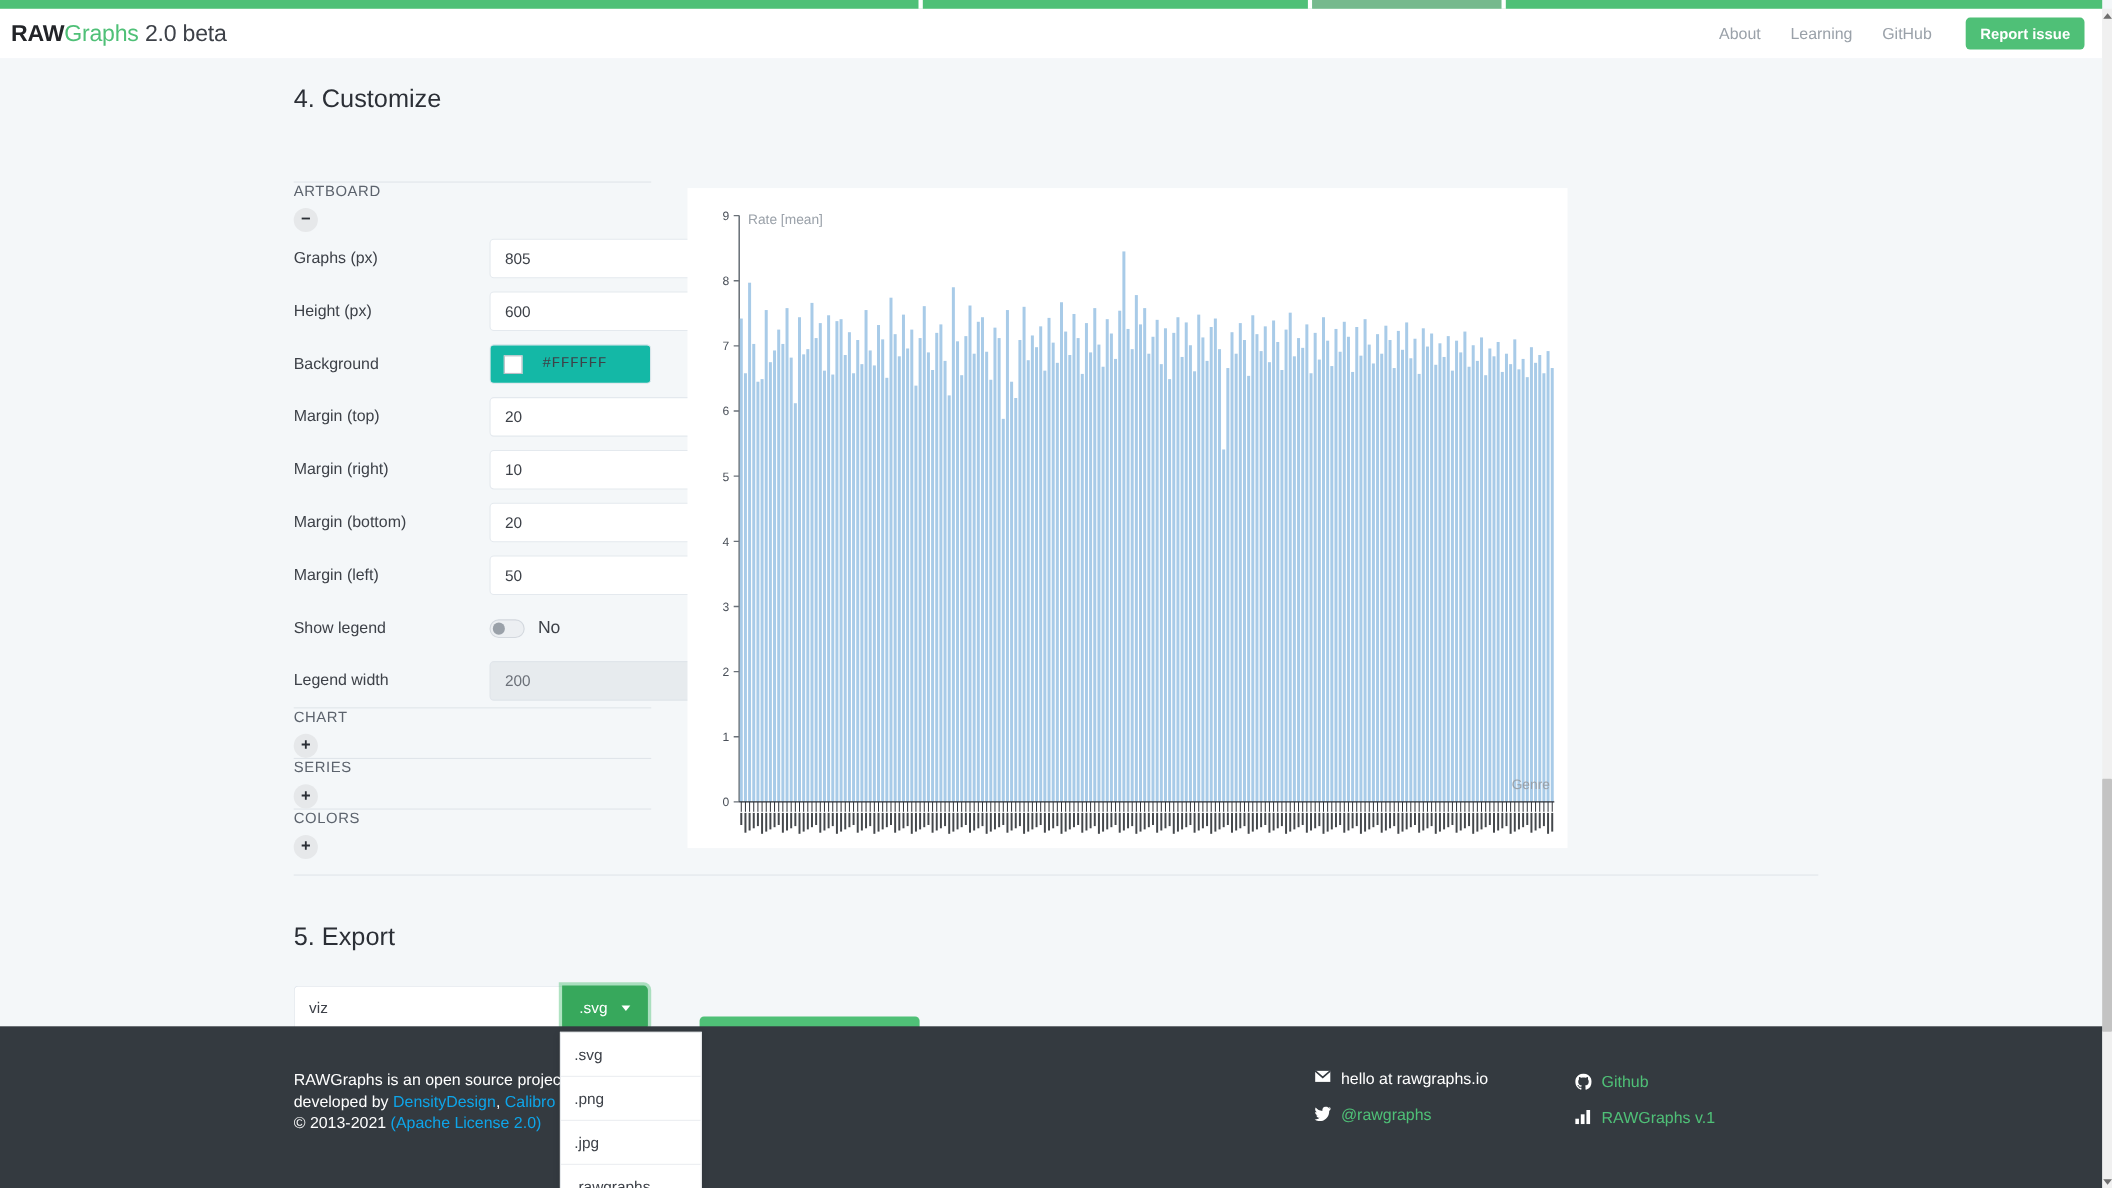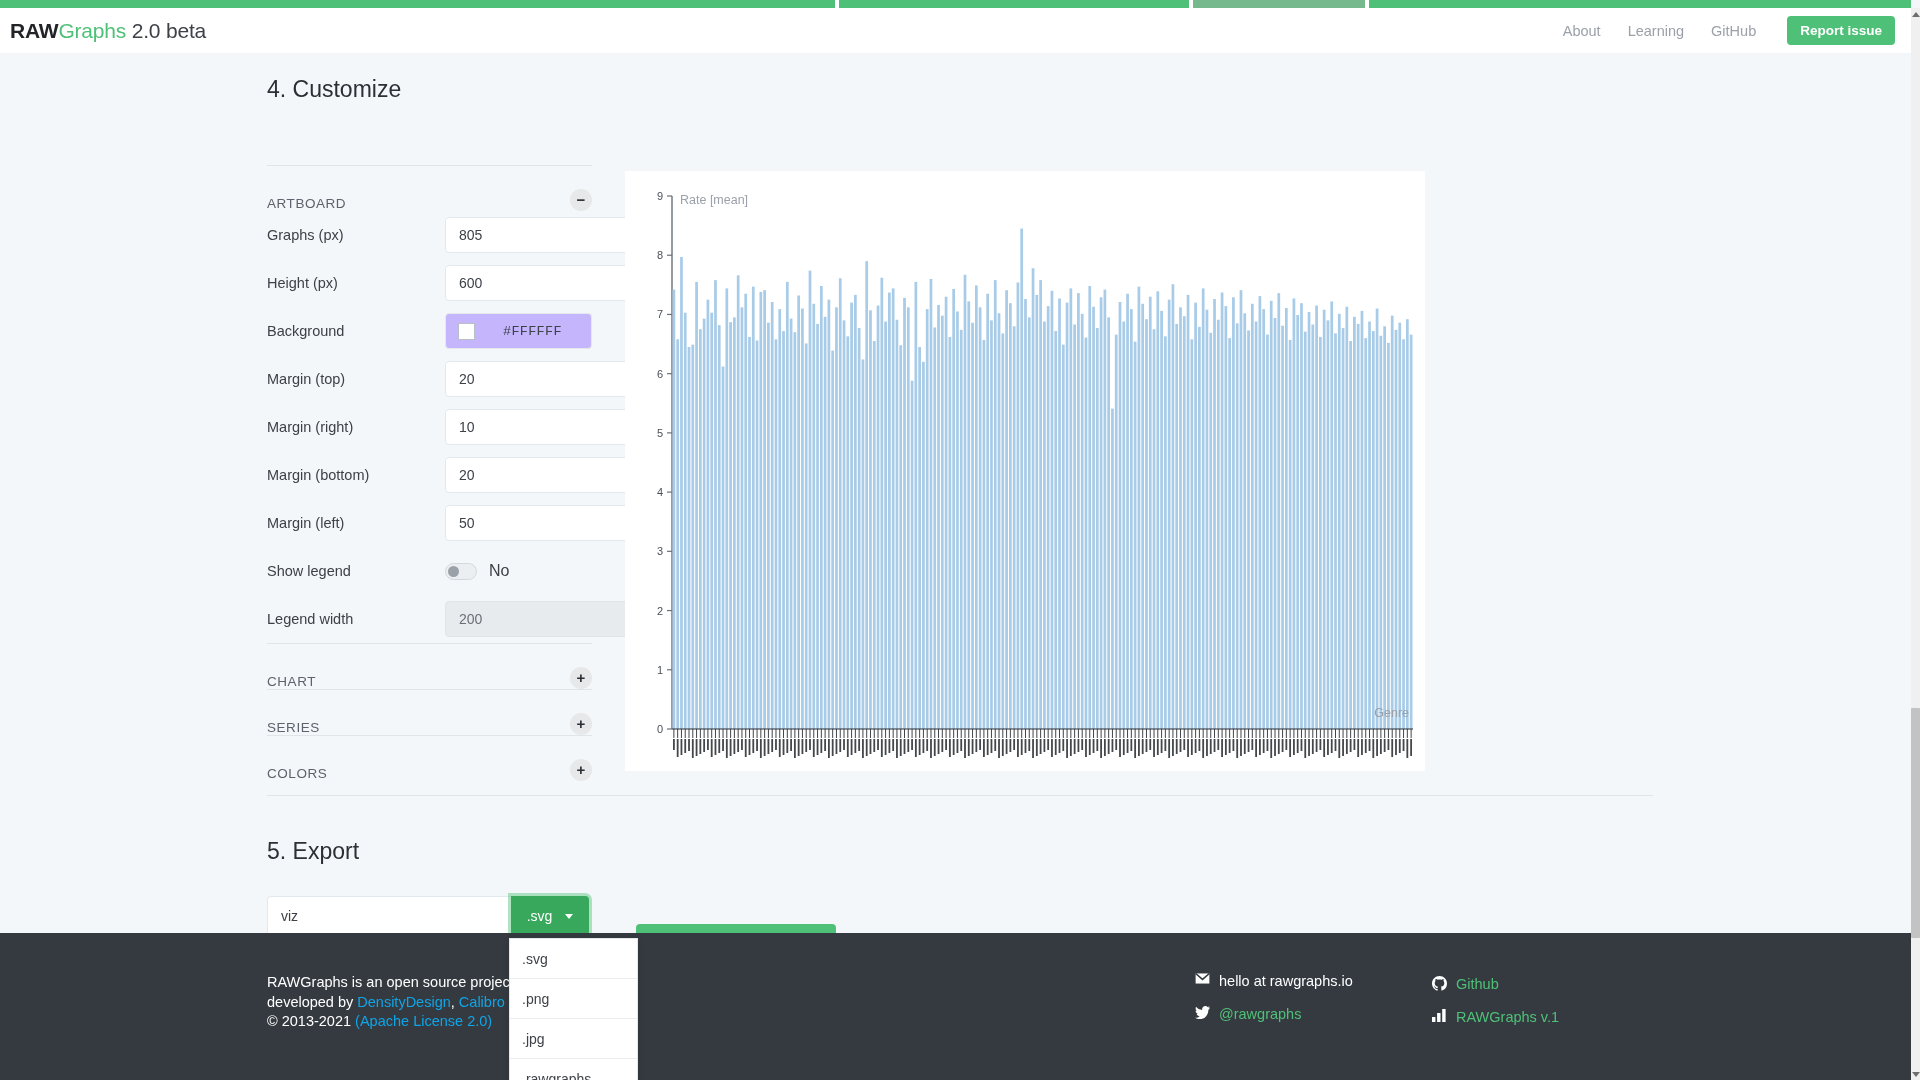--- a/index.html
+++ b/index.html
@@ -86,22 +86,22 @@
 
   .divider {
     position: absolute; left: 267px; width: 1386px;
     height: 1px; background: #e0e5ea;
   }
 
   
   .controls { position: absolute; left: 267px; top: 112px; width: 325px; }
 
   .accordion-head {
-    display: flex; align-items: flex-end; justify-content: space-between;
-    height: 46px; border-top: 1px solid #e0e5ea;
+    display: flex; align-items: flex-start; justify-content: space-between;
+    height: 46px; border-top: 1px solid #e0e5ea; flex-direction: column;
   }
   .accordion-head .acc-label {
     font-size: 13.5px; color: #5c636d; letter-spacing: 0.55px;
   }
   .acc-btn {
     width: 22px; height: 22px; border-radius: 50%;
     background: #e6e8ea; border: none; cursor: pointer;
     display: flex; align-items: center; justify-content: center;
     font-size: 15px; line-height: 1; color: #2b2f36; font-weight: bold;
     padding-bottom: 1px;
@@ -119,22 +119,22 @@
     font-size: 14px; color: #3d4148;
     padding: 0 13px;
     font-family: "Liberation Sans", sans-serif;
     outline: none;
   }
   .field-input:disabled, .field-input.disabled {
     background: #e7ebee; color: #6b7078; border-color: #e0e5ea;
   }
   .color-input {
     flex: 1; height: 36px;
-    background: #c4b5fd; border: 1px solid #e4e9ee; border-radius: 4px;
-    display: flex; align-items: center; padding: 0 12px; gap: 28px;
+    background: #14b8a6; border: 1px solid #e4e9ee; border-radius: 4px;
+    display: flex; align-items: center; padding: 0 12px; gap: 18px;
     cursor: pointer;
   }
   .swatch {
     width: 17px; height: 17px; background: #ffffff;
     border: 1px solid #b9bfc6;
   }
   .color-val {
     font-family: "Liberation Mono", monospace;
     font-size: 13.5px; color: #3d4148; letter-spacing: 0.3px;
   }

